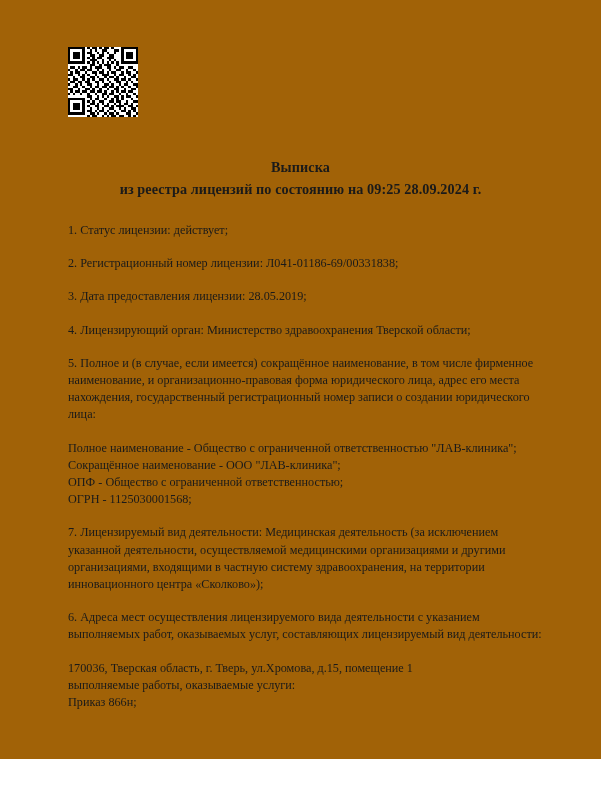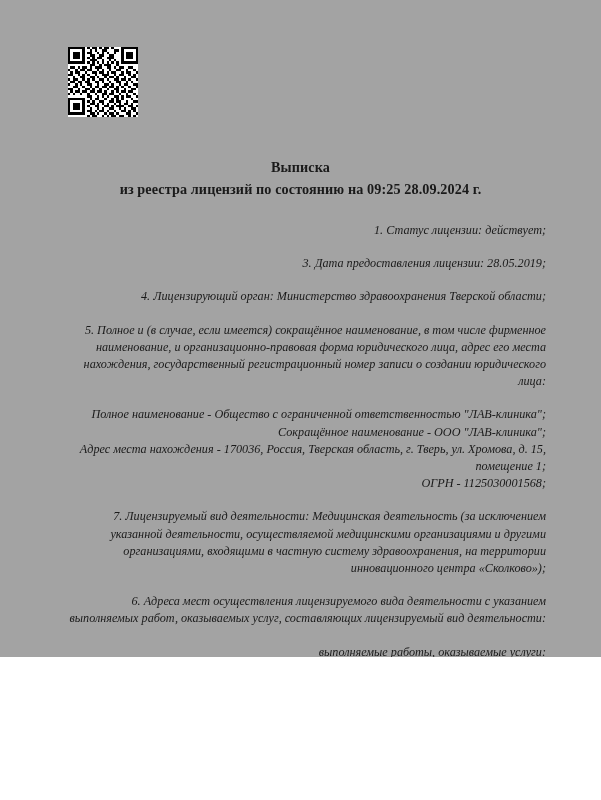--- a/index.html
+++ b/index.html
@@ -7,22 +7,22 @@
     padding: 0;
     background: #ffffff;
   }
   body {
     font-family: "Liberation Serif", "DejaVu Serif", serif;
     color: #1a1a1a;
   }
   .page {
     position: relative;
     width: 601px;
-    height: 657px;
-    background: #a3a3a3;
+    height: 759px;
+    background: #a16207;
     overflow: hidden;
     box-sizing: border-box;
   }
   .qr-wrap {
     position: absolute;
     left: 68px;
     top: 47px;
     width: 70px;
     height: 70px;
   }
@@ -43,24 +43,23 @@
 
   .body-block {
     position: absolute;
     left: 68px;
     top: 222px;
     width: 478px;
   }
   .para {
     font-size: 12.2px;
     line-height: 17.2px;
-    text-align: right;
+    text-align: left;
     margin: 0 0 16px 0;
     white-space: pre-wrap;
-    font-style: italic;
   }
   .group { margin: 11px 0 16px 0; }
   .group .para { margin-bottom: 0; }
 </style>
 </head>
 <body>
 
 <div class="page">
 
   <div class="qr-wrap">
@@ -337,33 +336,35 @@
   </div>
 
   <div class="doc-title">
     <span class="line">Выписка</span>
     <span class="line">из реестра лицензий по состоянию на 09:25 28.09.2024 г.</span>
   </div>
 
   <div class="body-block">
 
     <p class="para">1. Статус лицензии: действует;</p>
+    <p class="para">2. Регистрационный номер лицензии: Л041-01186-69/00331838;</p>
     <p class="para">3. Дата предоставления лицензии: 28.05.2019;</p>
     <p class="para">4. Лицензирующий орган: Министерство здравоохранения Тверской области;</p>
     <p class="para">5. Полное и (в случае, если имеется) сокращённое наименование, в том числе фирменное наименование, и организационно-правовая форма юридического лица, адрес его места нахождения, государственный регистрационный номер записи о создании юридического лица:</p>
 
     <div class="group">
       <p class="para">Полное наименование - Общество с ограниченной ответственностью "ЛАВ-клиника";</p>
       <p class="para">Сокращённое наименование - ООО "ЛАВ-клиника";</p>
-      <p class="para">Адрес места нахождения - 170036, Россия, Тверская область, г. Тверь, ул. Хромова, д. 15, помещение 1;</p>
+      <p class="para">ОПФ - Общество с ограниченной ответственностью;</p>
       <p class="para">ОГРН - 1125030001568;</p>
     </div>
 
     <p class="para">7. Лицензируемый вид деятельности: Медицинская деятельность (за исключением указанной деятельности, осуществляемой медицинскими организациями и другими организациями, входящими в частную систему здравоохранения, на территории инновационного центра «Сколково»);</p>
     <p class="para">6. Адреса мест осуществления лицензируемого вида деятельности с указанием выполняемых работ, оказываемых услуг, составляющих лицензируемый вид деятельности:</p>
 
     <div class="group">
+      <p class="para">170036, Тверская область, г. Тверь, ул.Хромова, д.15, помещение 1</p>
       <p class="para">выполняемые работы, оказываемые услуги:</p>
       <p class="para">Приказ 866н;</p>
     </div>
 
   </div>
 </div>
 
 </body></html>

